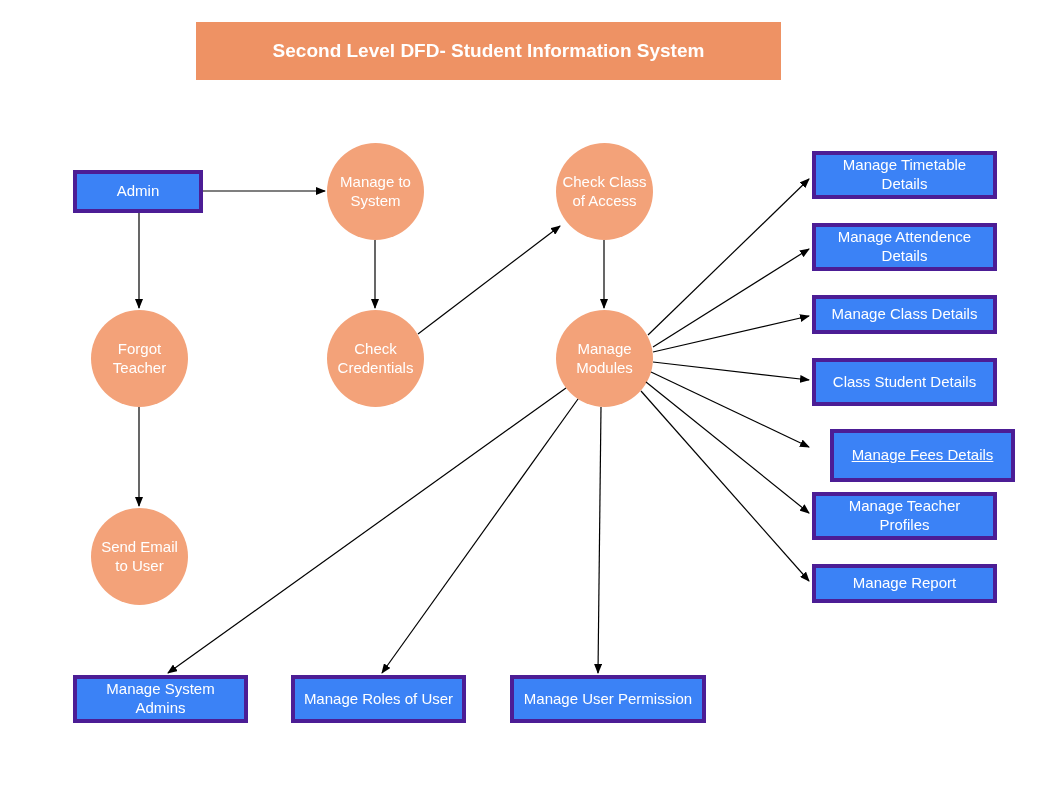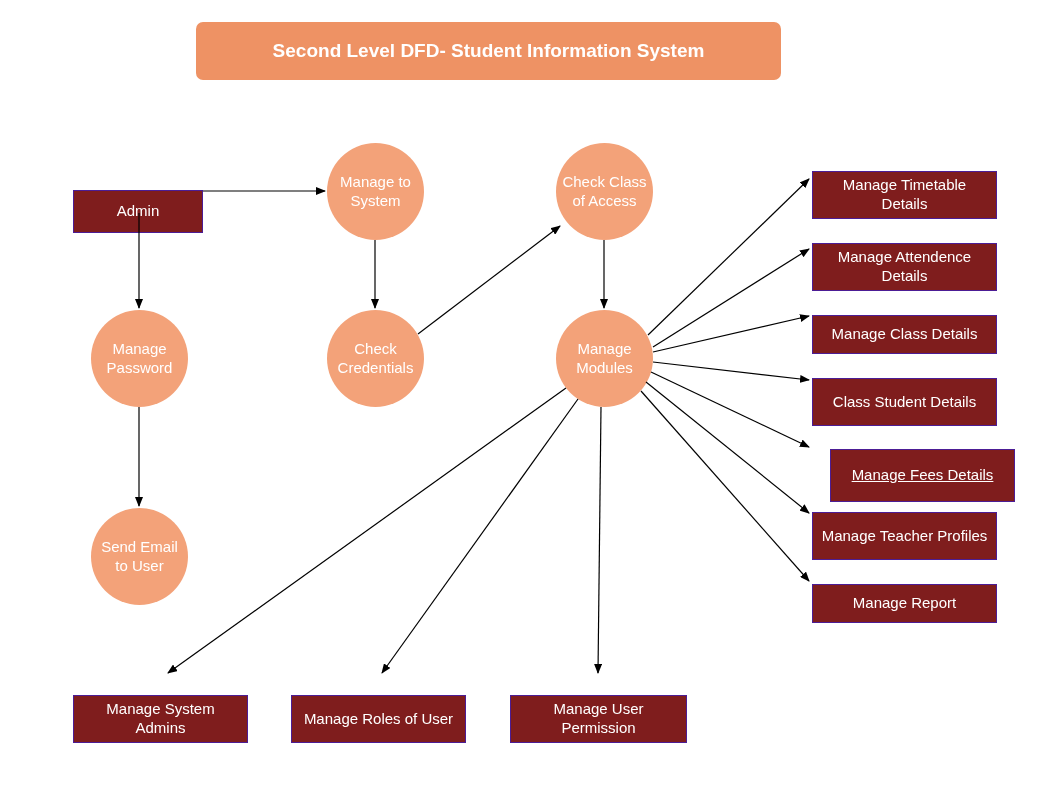--- a/index.html
+++ b/index.html
@@ -14,35 +14,33 @@
   .title-box {
     position: absolute;
     background: #ee9264;
     color: #ffffff;
     display: flex;
     align-items: center;
     justify-content: center;
     font-weight: bold;
     text-align: center;
     padding: 4px 1px;
-    border-radius: 7px;
   }
   .rect {
     position: absolute;
-    background: #7f1d1d;
+    background: #3b82f6;
     color: #ffffff;
     display: flex;
     align-items: center;
     justify-content: center;
     text-align: center;
-    border: 1px solid #4c1d95;
+    border: 4px solid #4c1d95;
     font-size: 15px;
     line-height: 1.25;
     padding: 4px 6px;
-    margin-top: 20px;
   }
   .circle {
     position: absolute;
     background: #f3a279;
     color: #ffffff;
     border-radius: 50%;
     display: flex;
     align-items: center;
     justify-content: center;
     text-align: center;
@@ -62,21 +60,21 @@
 <body>
 
 <div class="title-box" style="left:196px; top:22px; width:585px; height:58px; font-size:19px;">Second Level DFD- Student Information System</div>
 
 <div class="rect" style="left:73px; top:170px; width:130px; height:43px;">Admin</div>
 
 <div class="circle" style="left:327px; top:143px; width:97px; height:97px;">Manage to System</div>
 
 <div class="circle" style="left:556px; top:143px; width:97px; height:97px;">Check Class of Access</div>
 
-<div class="circle" style="left:91px; top:310px; width:97px; height:97px;">Manage Password</div>
+<div class="circle" style="left:91px; top:310px; width:97px; height:97px;">Forgot Teacher</div>
 
 <div class="circle" style="left:327px; top:310px; width:97px; height:97px;">Check Credentials</div>
 
 <div class="circle" style="left:556px; top:310px; width:97px; height:97px;">Manage Modules</div>
 
 <div class="circle" style="left:91px; top:508px; width:97px; height:97px;">Send Email to User</div>
 
 <div class="rect" style="left:812px; top:151px; width:185px; height:48px;">Manage Timetable Details</div>
 
 <div class="rect" style="left:812px; top:223px; width:185px; height:48px;">Manage Attendence Details</div>
@@ -88,21 +86,21 @@
 <div class="rect" style="left:830px; top:429px; width:185px; height:53px;text-decoration:underline;">Manage Fees Details</div>
 
 <div class="rect" style="left:812px; top:492px; width:185px; height:48px;">Manage Teacher Profiles</div>
 
 <div class="rect" style="left:812px; top:564px; width:185px; height:39px;">Manage Report</div>
 
 <div class="rect" style="left:73px; top:675px; width:175px; height:48px;">Manage System Admins</div>
 
 <div class="rect" style="left:291px; top:675px; width:175px; height:48px;">Manage Roles of User</div>
 
-<div class="rect" style="left:510px; top:675px; width:177px; height:48px;">Manage User Permission</div>
+<div class="rect" style="left:510px; top:675px; width:196px; height:48px;">Manage User Permission</div>
 
 <svg class="arrows">
   <defs>
     <marker id="arrowhead" markerWidth="10" markerHeight="8" refX="9" refY="4" orient="auto" markerUnits="userSpaceOnUse">
       <path d="M0,0 L10,4 L0,8 Z" fill="#000"></path>
     </marker>
   </defs>
   <g stroke="#000" stroke-width="1.2" fill="none" marker-end="url(#arrowhead)">
 
     <line x1="203" y1="191" x2="325" y2="191"></line>

